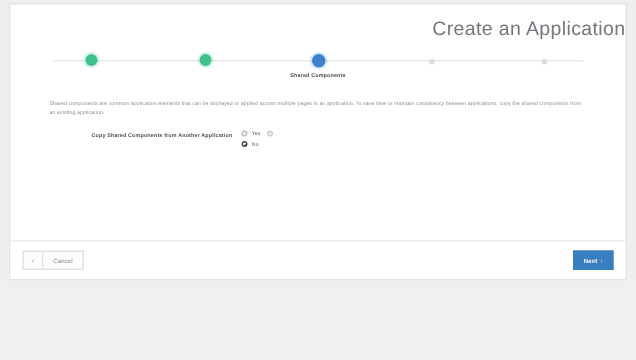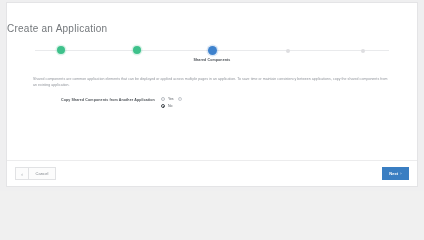--- a/index.html
+++ b/index.html
@@ -31,26 +31,26 @@
     height: 185px;
     background: #ffffff;
     border: 1px solid #e4e4e6;
     box-sizing: border-box;
     display: flex;
     flex-direction: column;
   }
 
   
   .wizard-title {
-    text-align: left;
-    font-size: 10px;
+    text-align: right;
+    font-size: 13px;
     color: #73777b;
     font-weight: 400;
     letter-spacing: .25px;
-    margin-top: 20px;
+    margin-top: 10px;
     line-height: 12px;
   }
 
   
   .progress-train {
     position: relative;
     height: 26px;
     margin-top: 10px;
     margin-left: 18px;
     margin-right: 18px;

